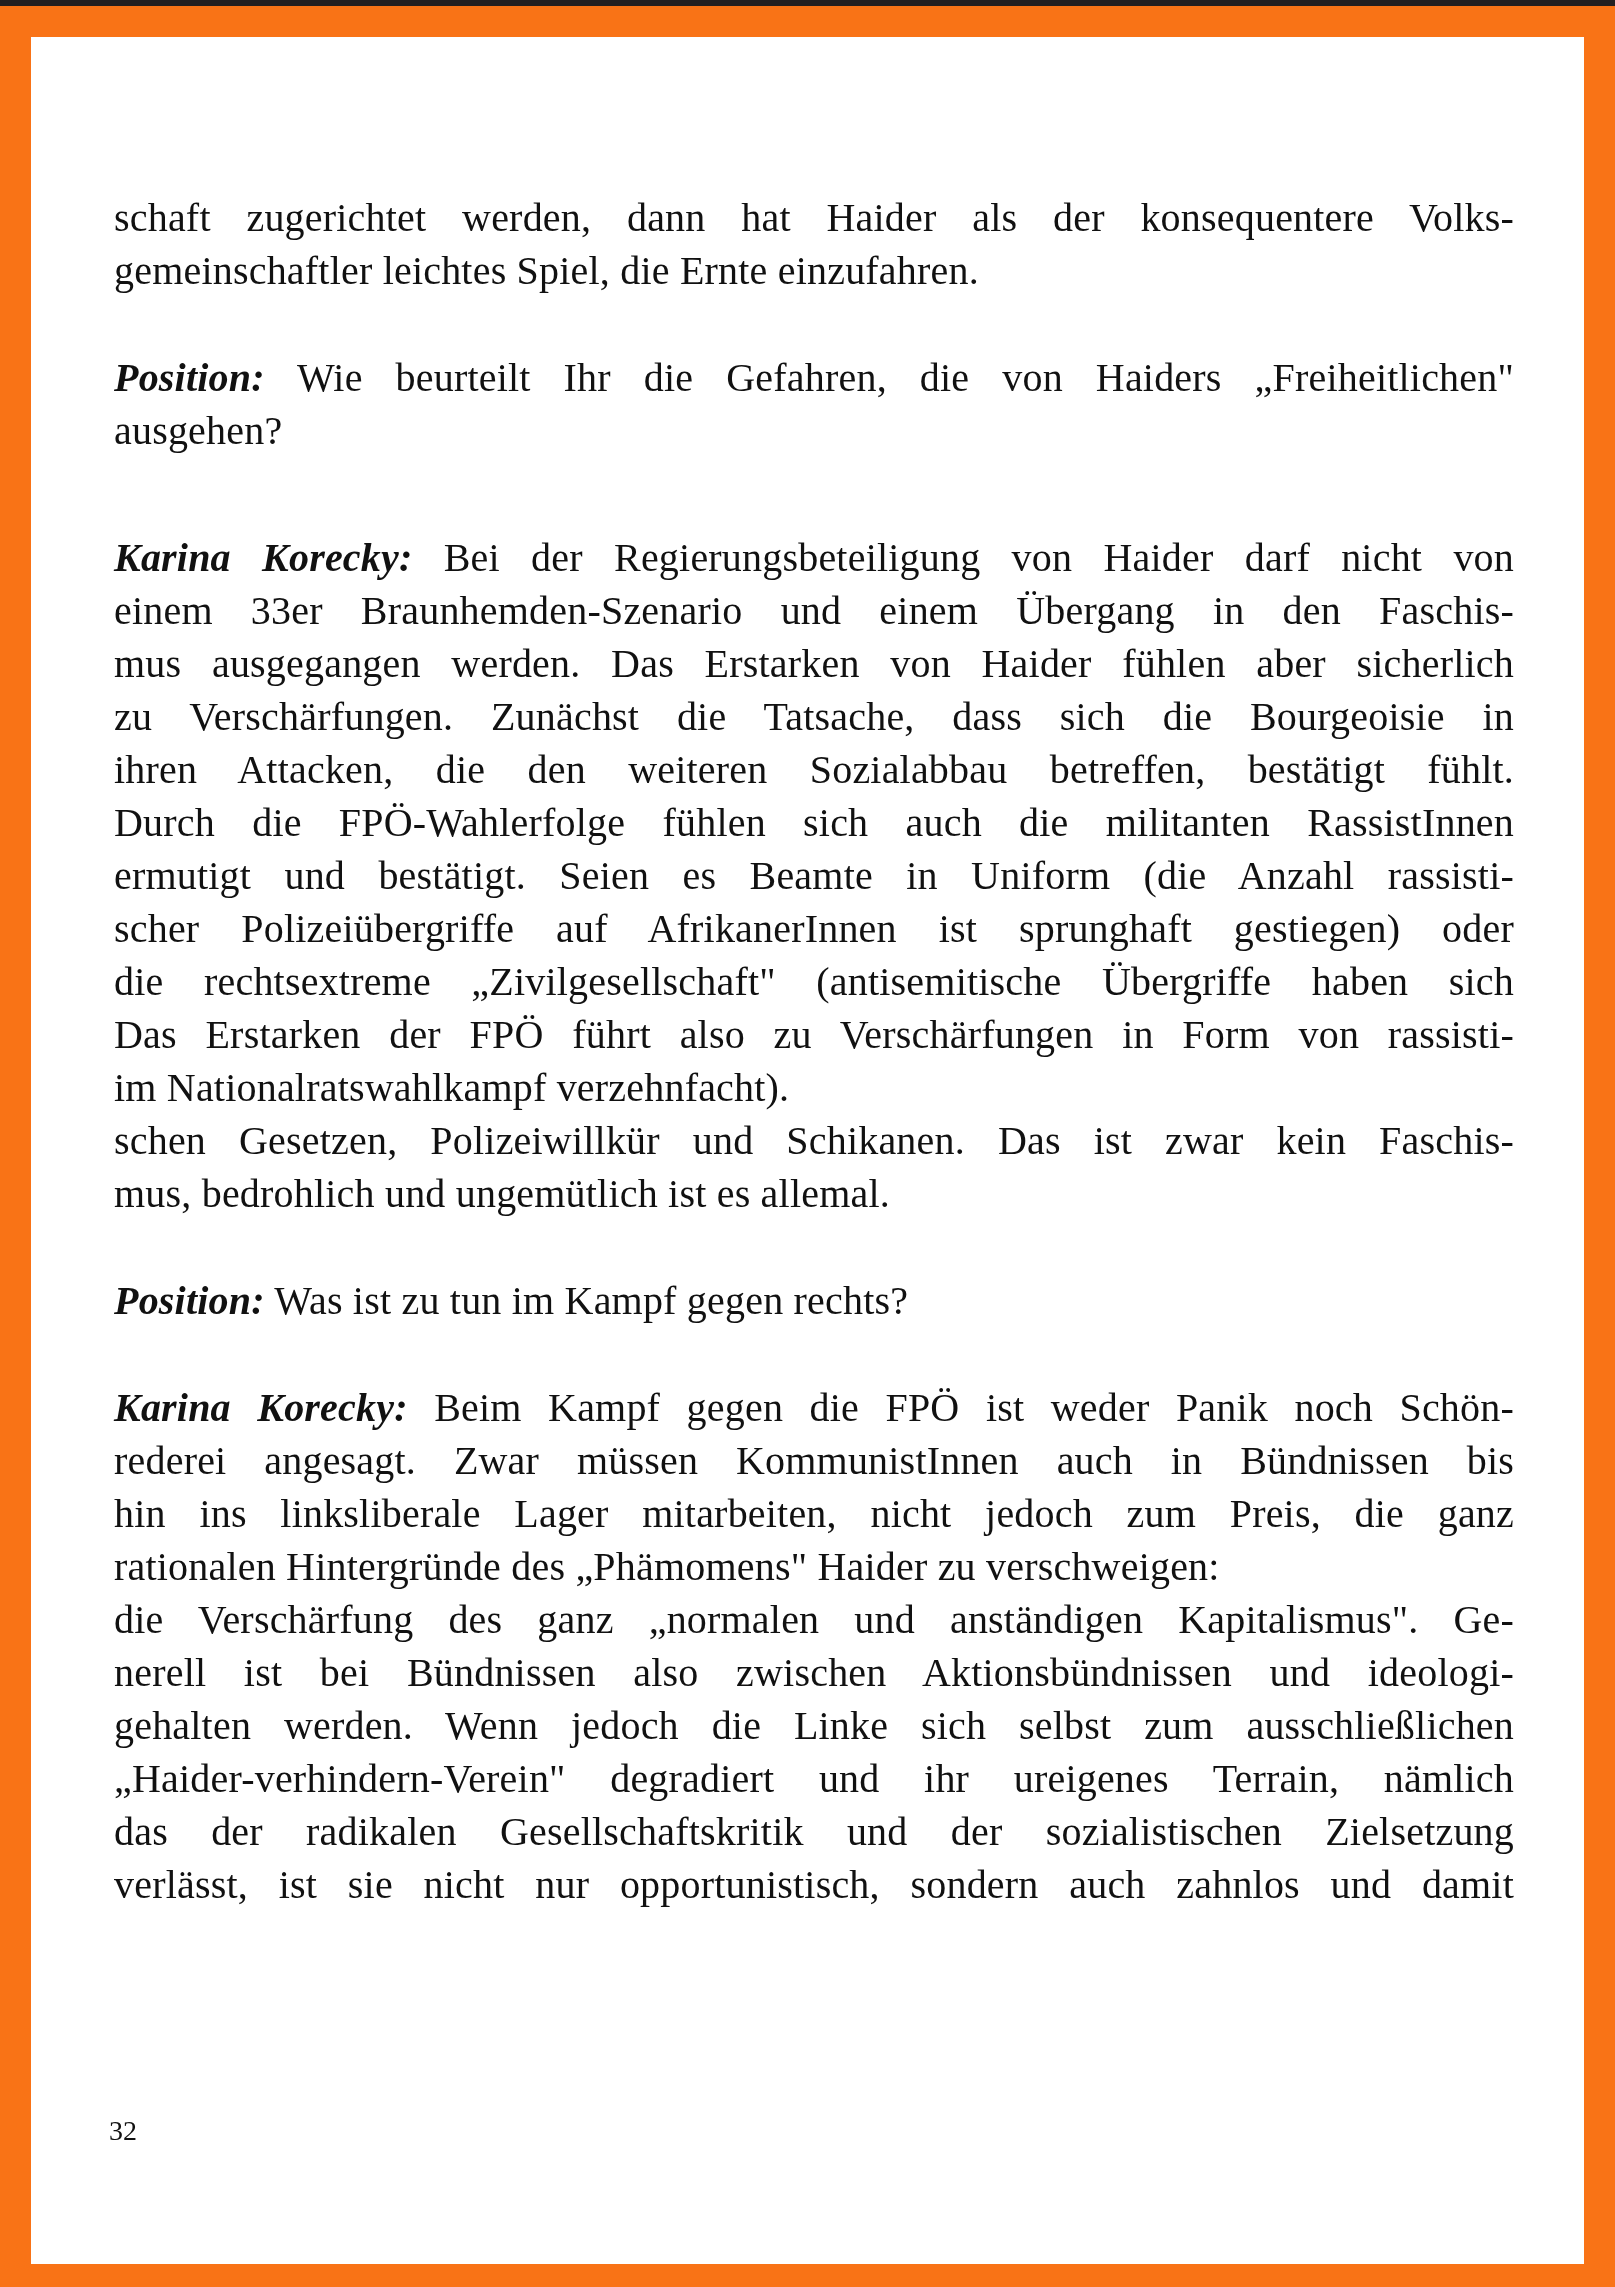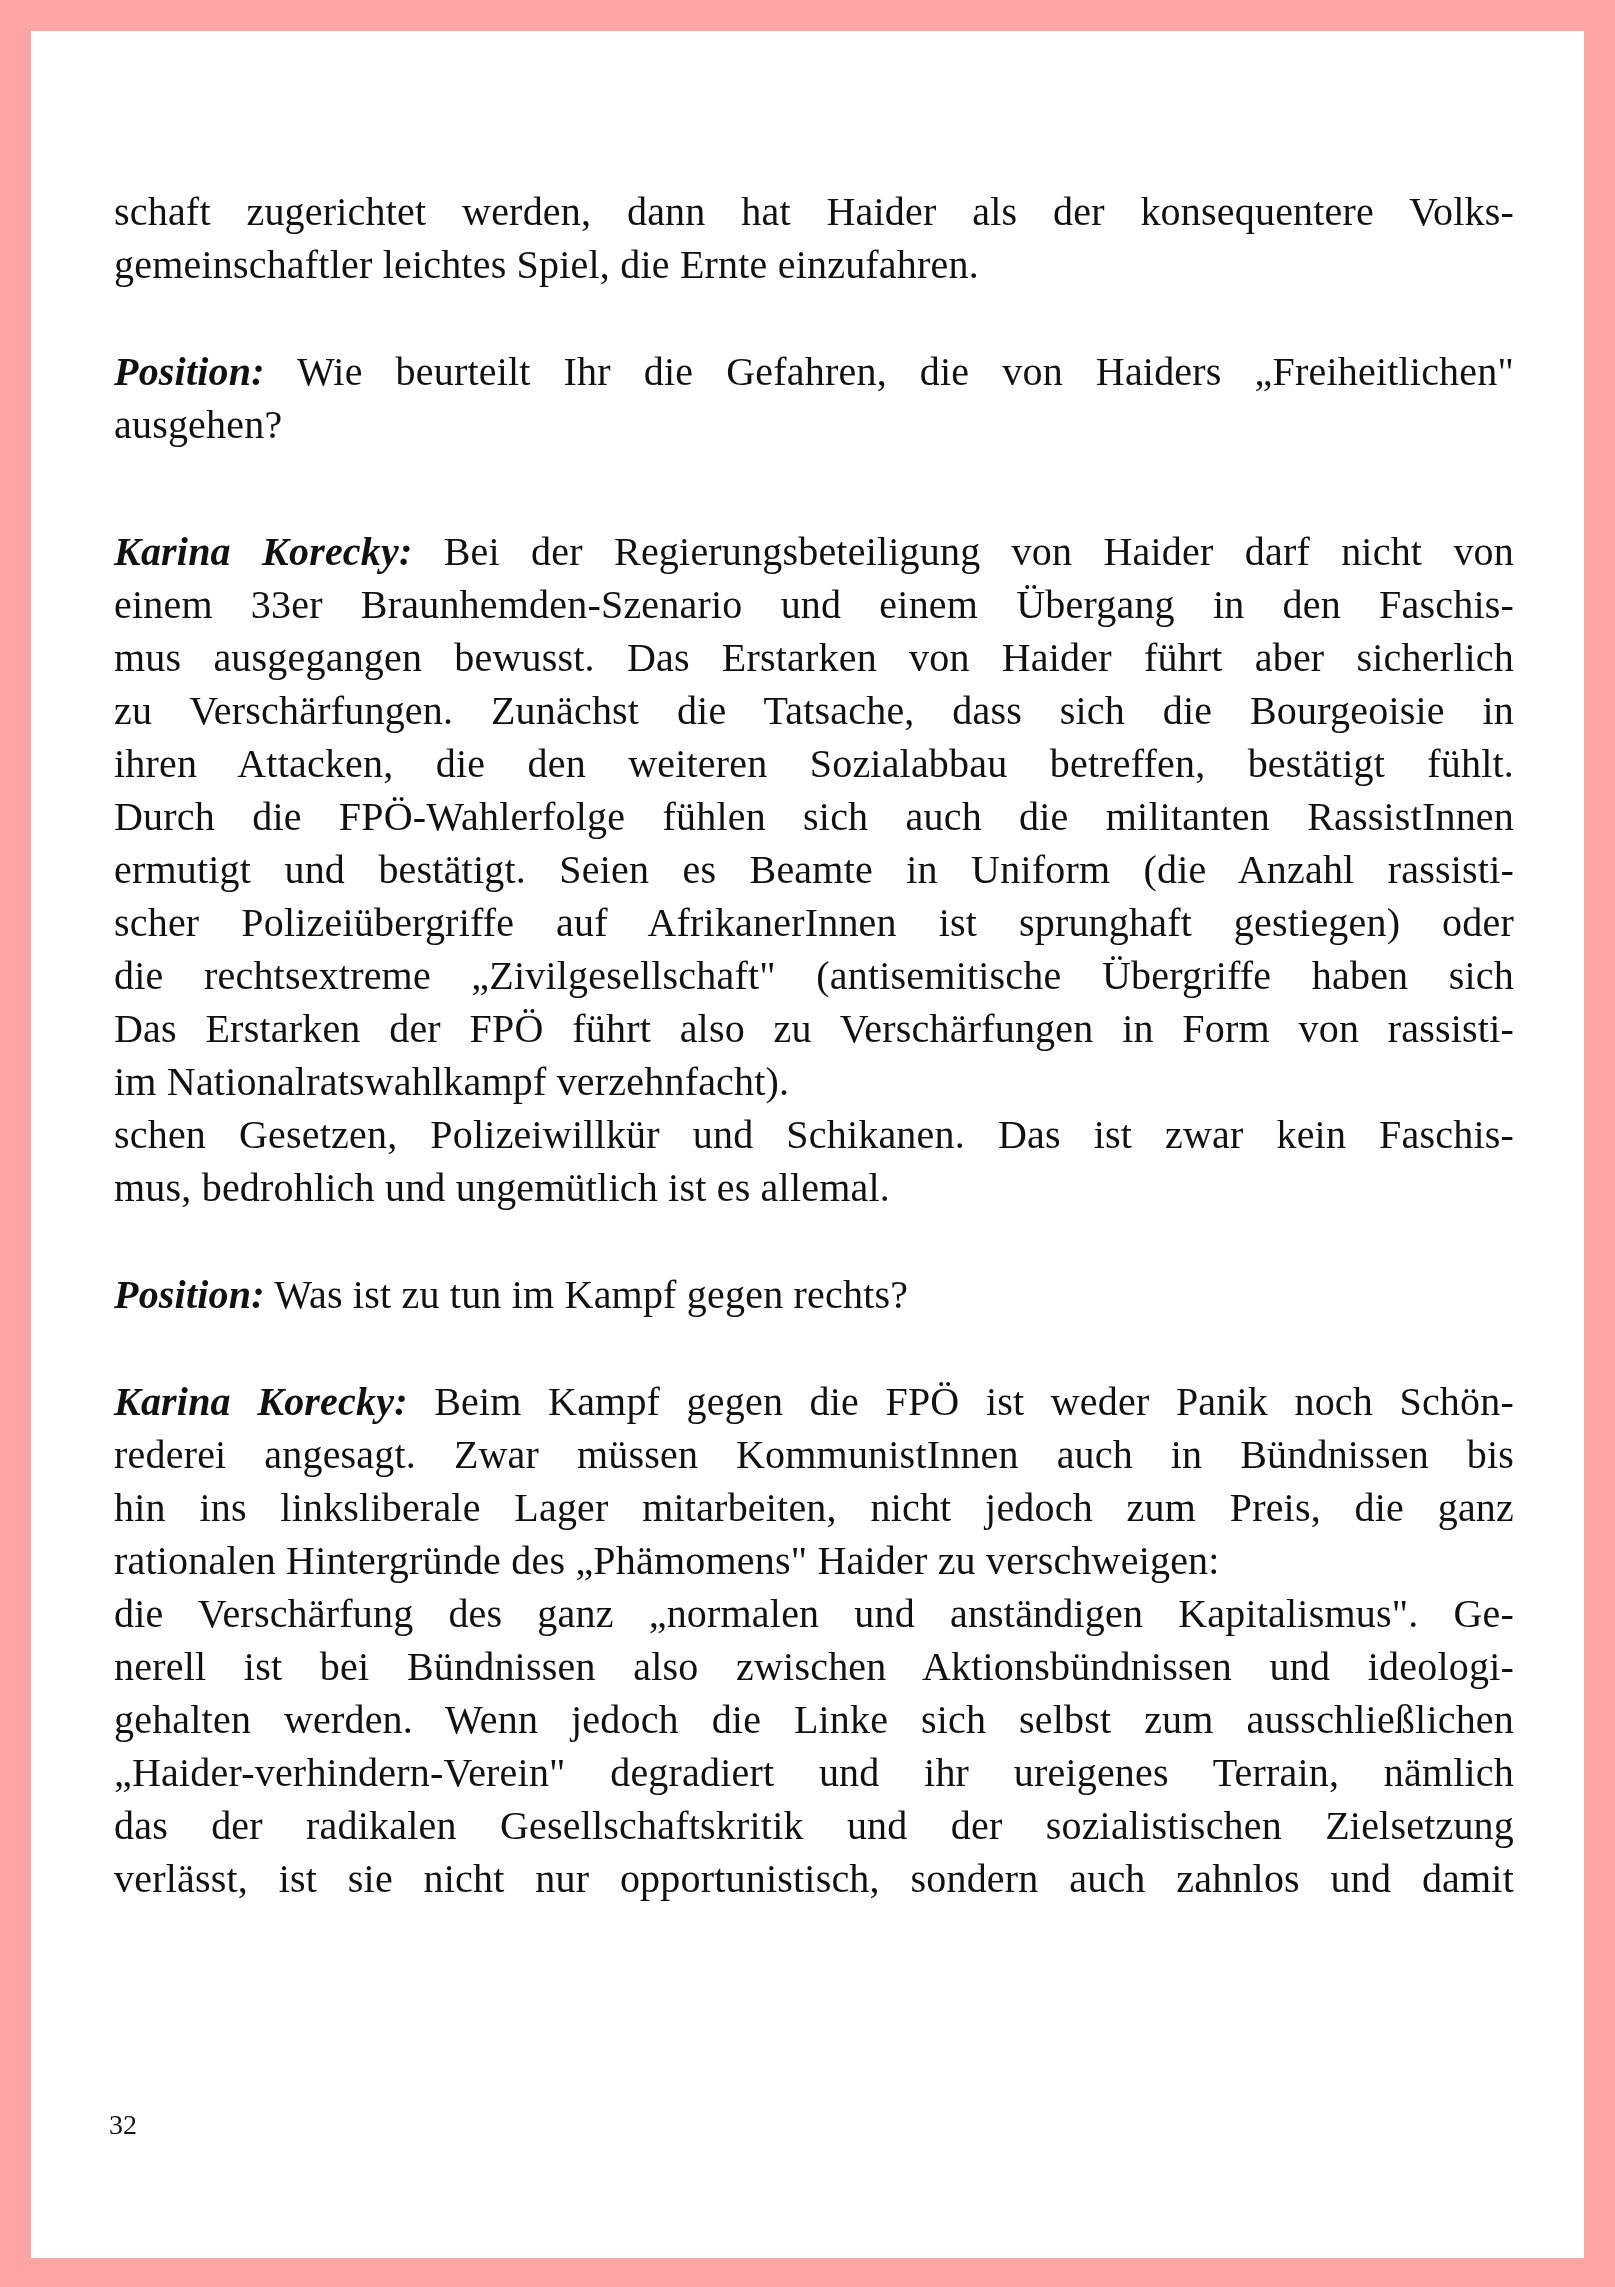--- a/index.html
+++ b/index.html
@@ -7,21 +7,22 @@
     width: 1615px;
     height: 2288px;
     position: relative;
     background: #231f20;
     font-family: "Liberation Serif", serif;
     overflow: hidden;
   }
   .scan-frame {
     position: absolute;
     inset: 0;
-    background: #fca5a5;
+    background: #f97316;
+    margin-top: 6px;
   }
   .page {
     position: absolute;
     left: 31px;
     top: 31px;
     width: 1553px;
     height: 2227px;
     background: #ffffff;
   }
   .text-block {
@@ -68,21 +69,21 @@
           <div class="line">schaft zugerichtet werden, dann hat Haider als der konsequentere Volks-</div>
           <div class="line nj">gemeinschaftler leichtes Spiel, die Ernte einzufahren.</div>
         </div>
         <div class="paragraph gap-lg">
           <div class="line"><span class="lead">Position:</span> Wie beurteilt Ihr die Gefahren, die von Haiders „Freiheitlichen"</div>
           <div class="line nj">ausgehen?</div>
         </div>
         <div class="paragraph">
           <div class="line"><span class="lead">Karina Korecky:</span> Bei der Regierungsbeteiligung von Haider darf nicht von</div>
           <div class="line">einem 33er Braunhemden-Szenario und einem Übergang in den Faschis-</div>
-          <div class="line">mus ausgegangen bewusst. Das Erstarken von Haider führt aber sicherlich</div>
+          <div class="line">mus ausgegangen werden. Das Erstarken von Haider fühlen aber sicherlich</div>
           <div class="line">zu Verschärfungen. Zunächst die Tatsache, dass sich die Bourgeoisie in</div>
           <div class="line">ihren Attacken, die den weiteren Sozialabbau betreffen, bestätigt fühlt.</div>
           <div class="line">Durch die FPÖ-Wahlerfolge fühlen sich auch die militanten RassistInnen</div>
           <div class="line">ermutigt und bestätigt. Seien es Beamte in Uniform (die Anzahl rassisti-</div>
           <div class="line">scher Polizeiübergriffe auf AfrikanerInnen ist sprunghaft gestiegen) oder</div>
           <div class="line">die rechtsextreme „Zivilgesellschaft" (antisemitische Übergriffe haben sich</div>
           <div class="line">Das Erstarken der FPÖ führt also zu Verschärfungen in Form von rassisti-</div>
           <div class="line nj">im Nationalratswahlkampf verzehnfacht).</div>
           <div class="line">schen Gesetzen, Polizeiwillkür und Schikanen. Das ist zwar kein Faschis-</div>
           <div class="line nj">mus, bedrohlich und ungemütlich ist es allemal.</div>

